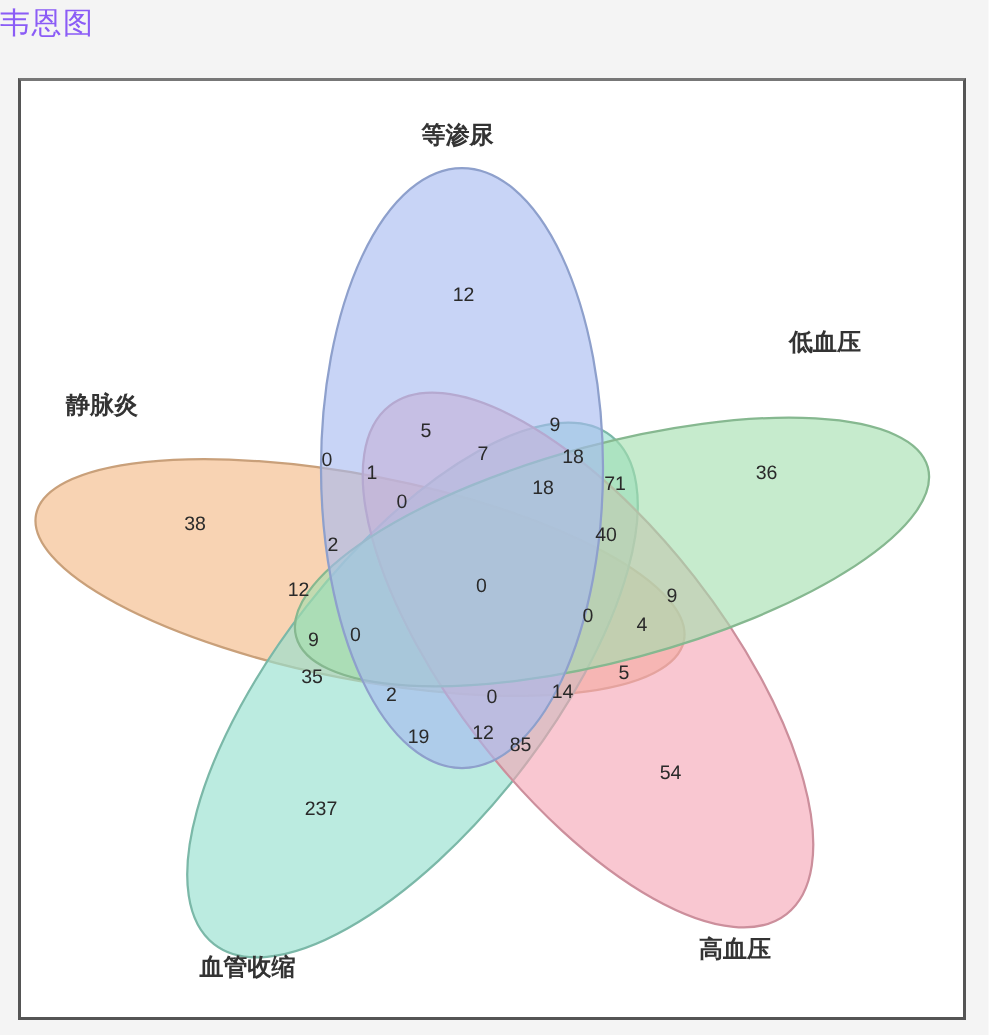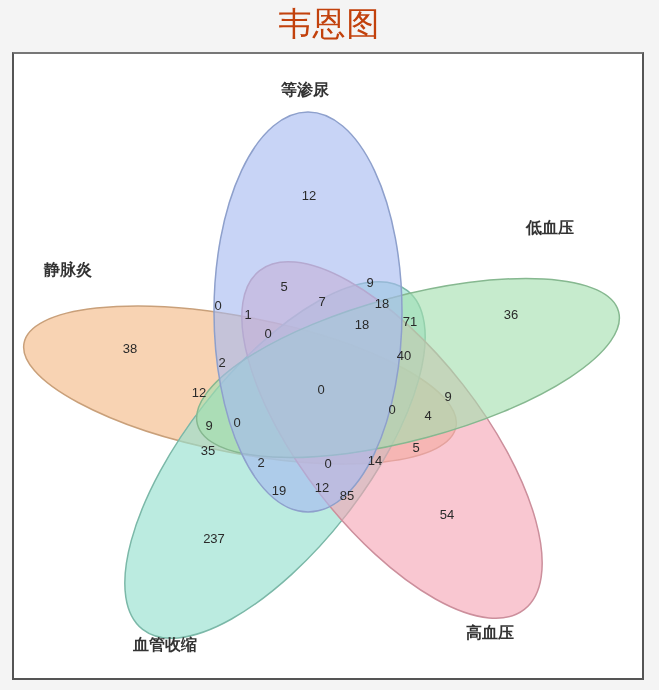--- a/index.html
+++ b/index.html
@@ -5,23 +5,22 @@
     html, body { margin: 0; padding: 0; }
     body {
       width: 659px; height: 690px;
       background: #f4f4f4;
       position: relative;
       overflow: hidden;
       font-family: "DejaVu Sans", sans-serif;
     }
     .title {
       position: absolute; left: 0; top: 2px; width: 659px;
-      text-align: center;
       font-family: "DejaVu Sans", sans-serif;
-      font-size: 33px; color: #c2410c;
+      font-size: 20px; color: #8b5cf6;
       letter-spacing: 1px;
     }
     .frame {
       position: absolute; left: 12px; top: 52px;
       width: 632px; height: 628px;
       background: #ffffff;
       border: 2px solid #555;
       border-top-color: #777;
       box-sizing: border-box;
     }

